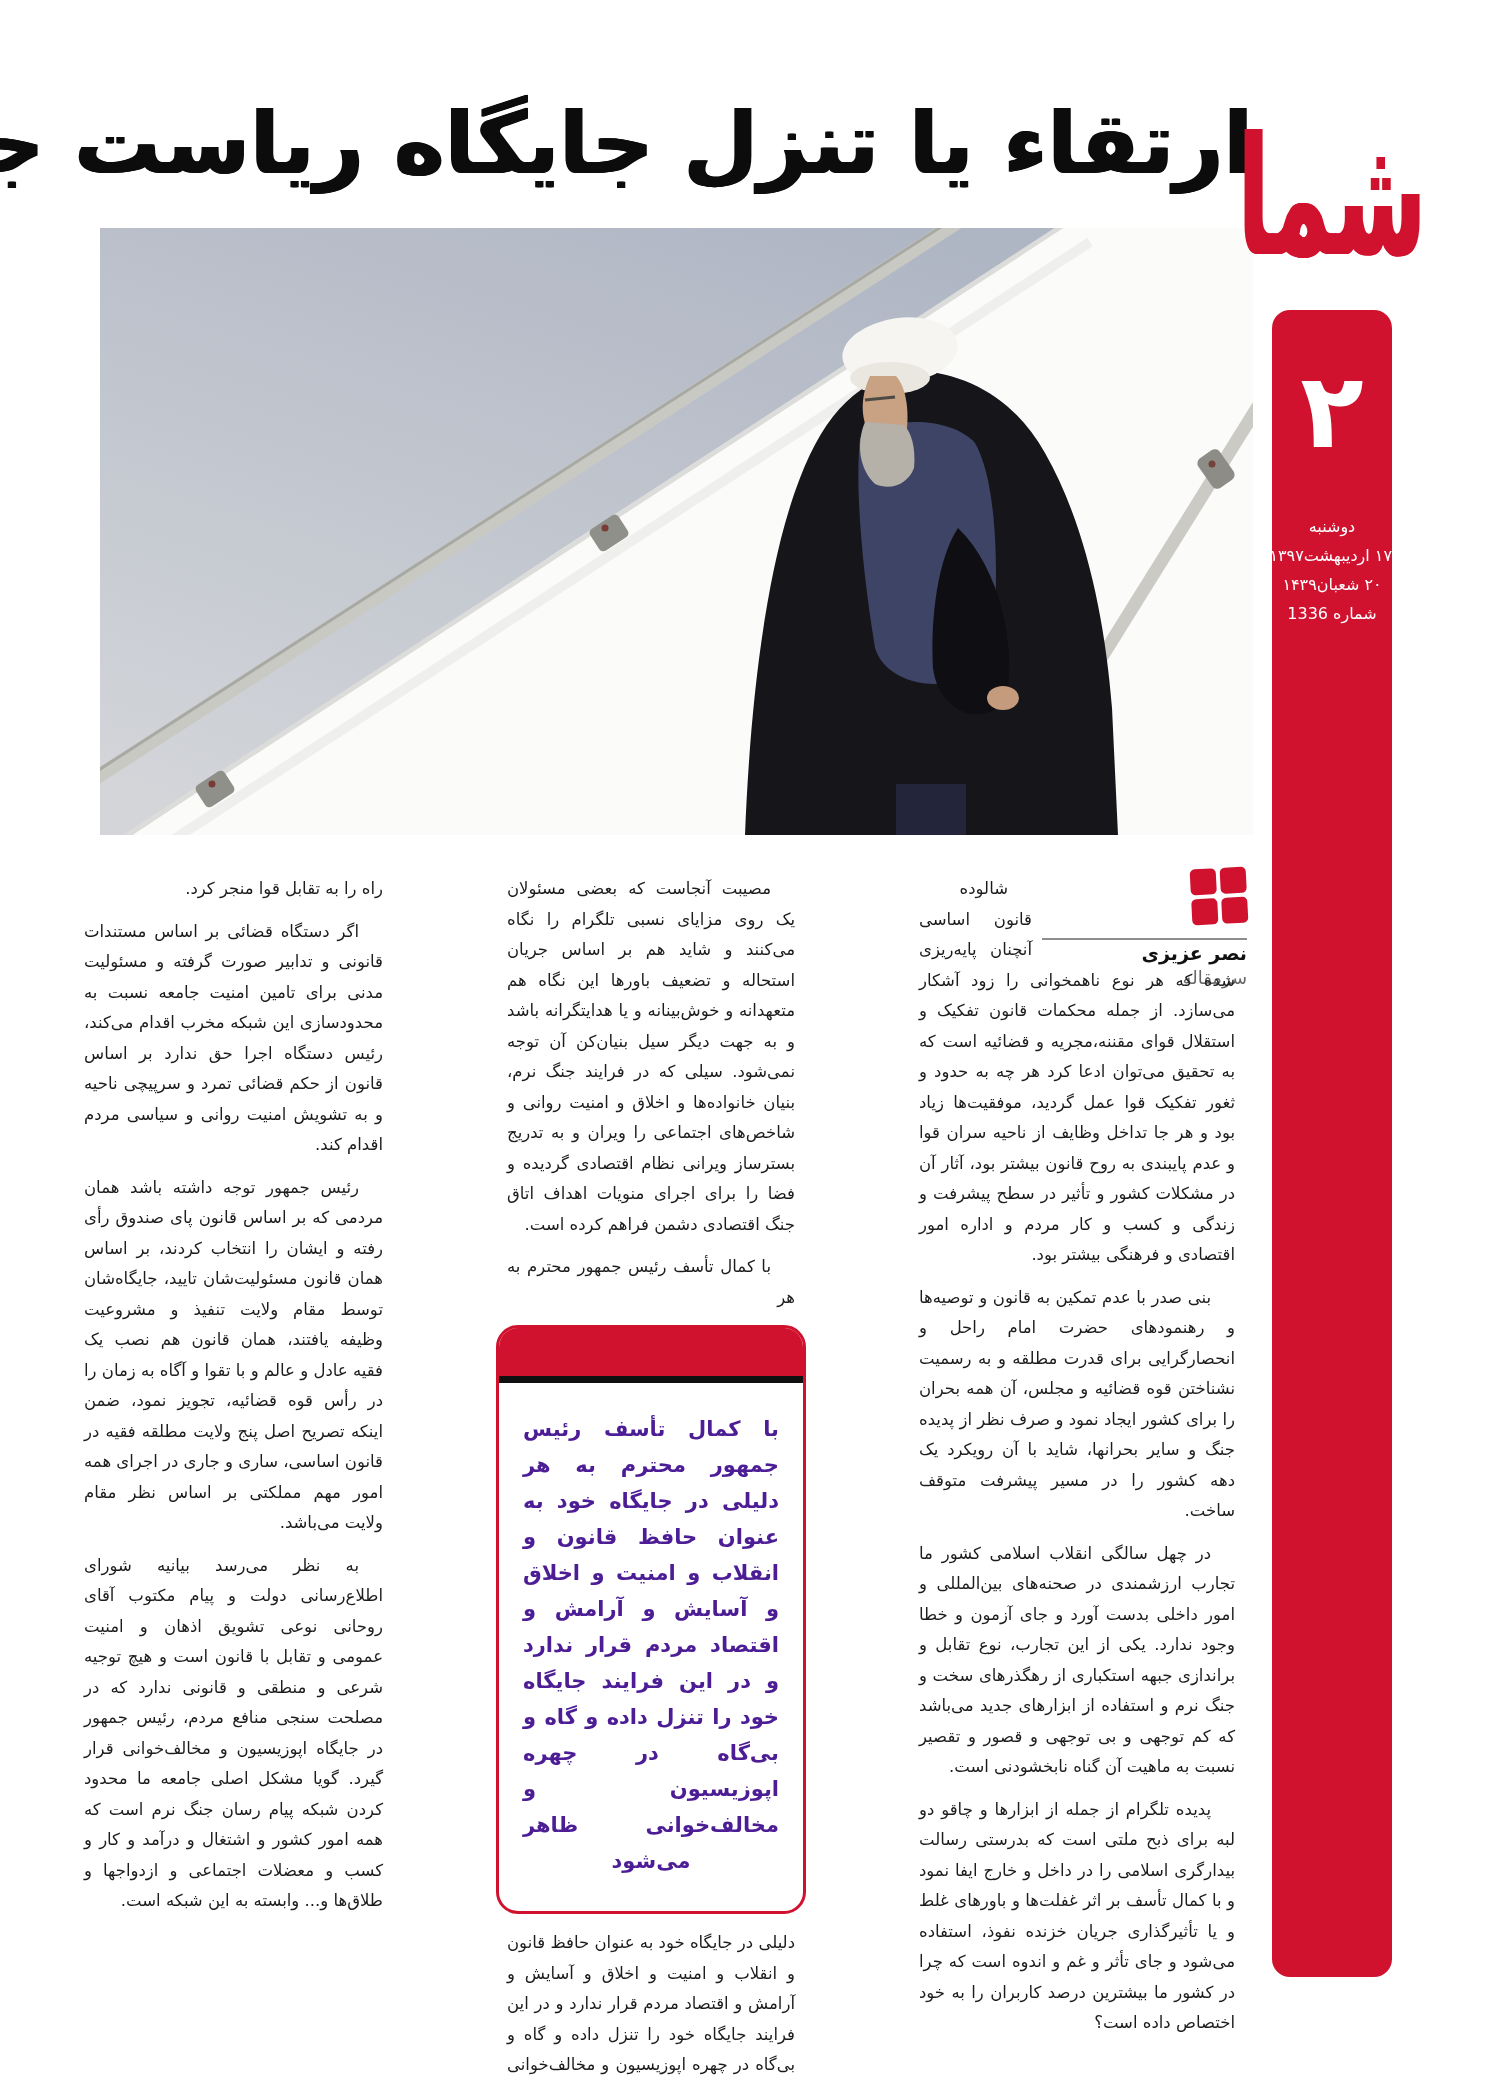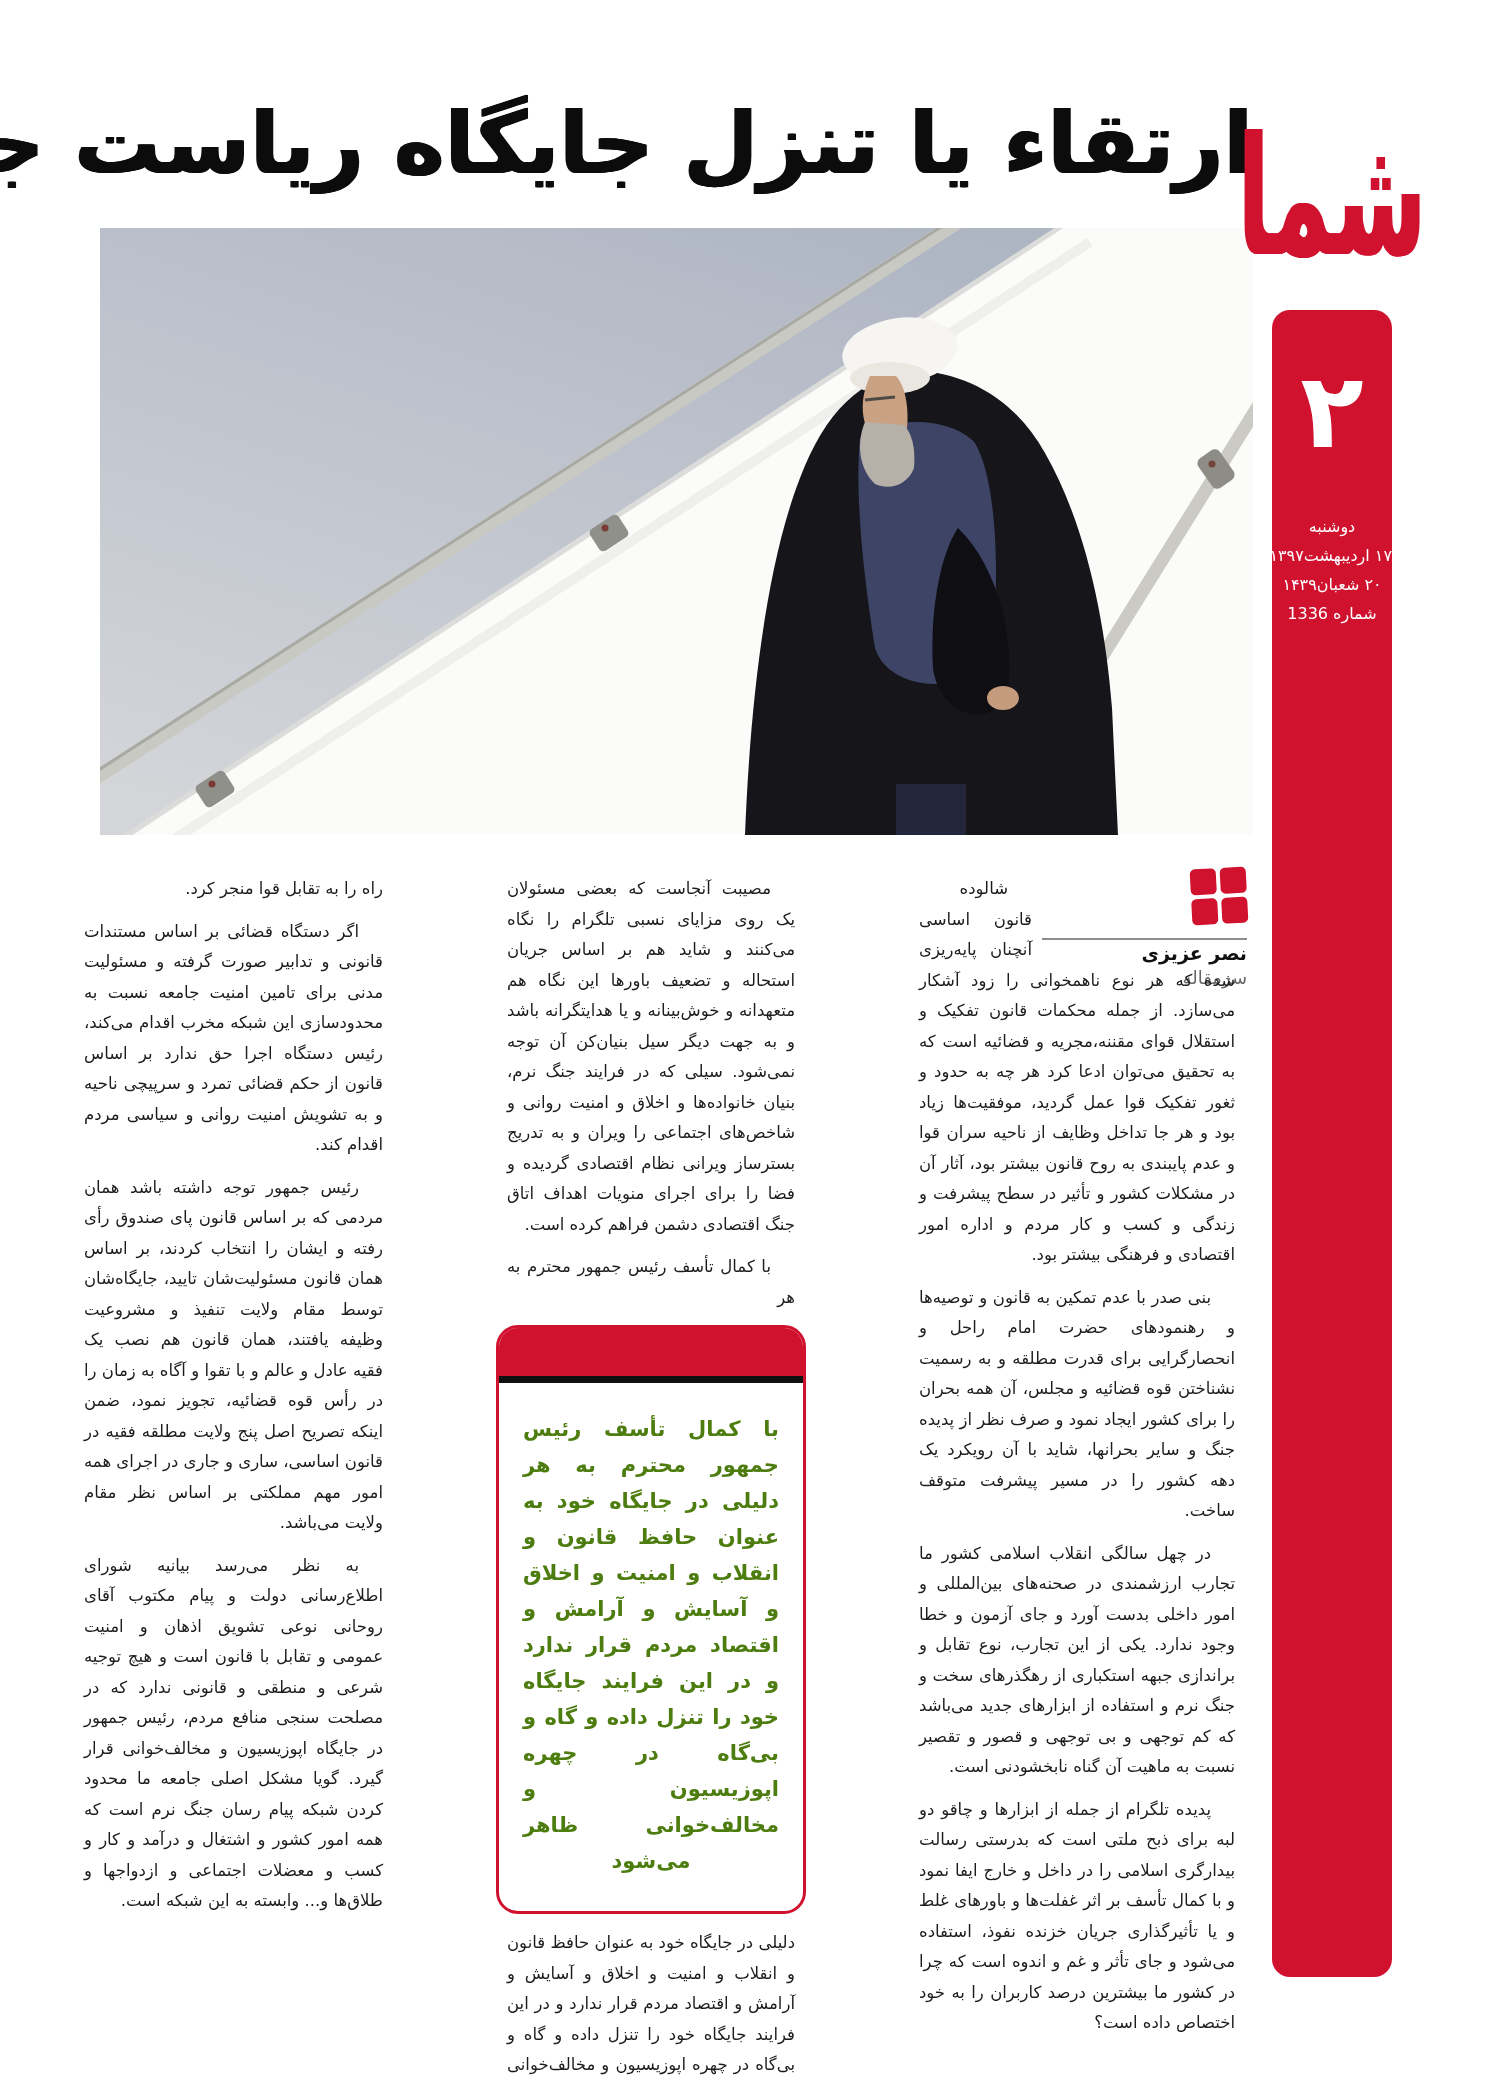--- a/index.html
+++ b/index.html
@@ -65,21 +65,21 @@
   .section{font-size:18px;color:#666;line-height:24px;}
   
   .quote-box{
     margin:12px 1px 14px;border:3.5px solid var(--red);border-radius:22px;
     overflow:hidden;background:#fff;
   }
   .quote-top{height:48px;background:var(--red);}
   .quote-rule{height:7px;background:#101010;}
   .quote-text{
     margin:0;padding:16px 12px 20px;font-size:21px;font-weight:bold;
-    line-height:36px;color:#4d7c0f;text-align:justify;text-align-last:center;
+    line-height:36px;color:#4c1d95;text-align:justify;text-align-last:center;
     text-indent:0 !important;
   }
 </style>
 </head>
 <body>
 
 <div class="page" style="--red:#d0122f;">
 
   <h1 class="headline">ارتقاء یا تنزل جایگاه ریاست جمهوری ؟</h1>
 

